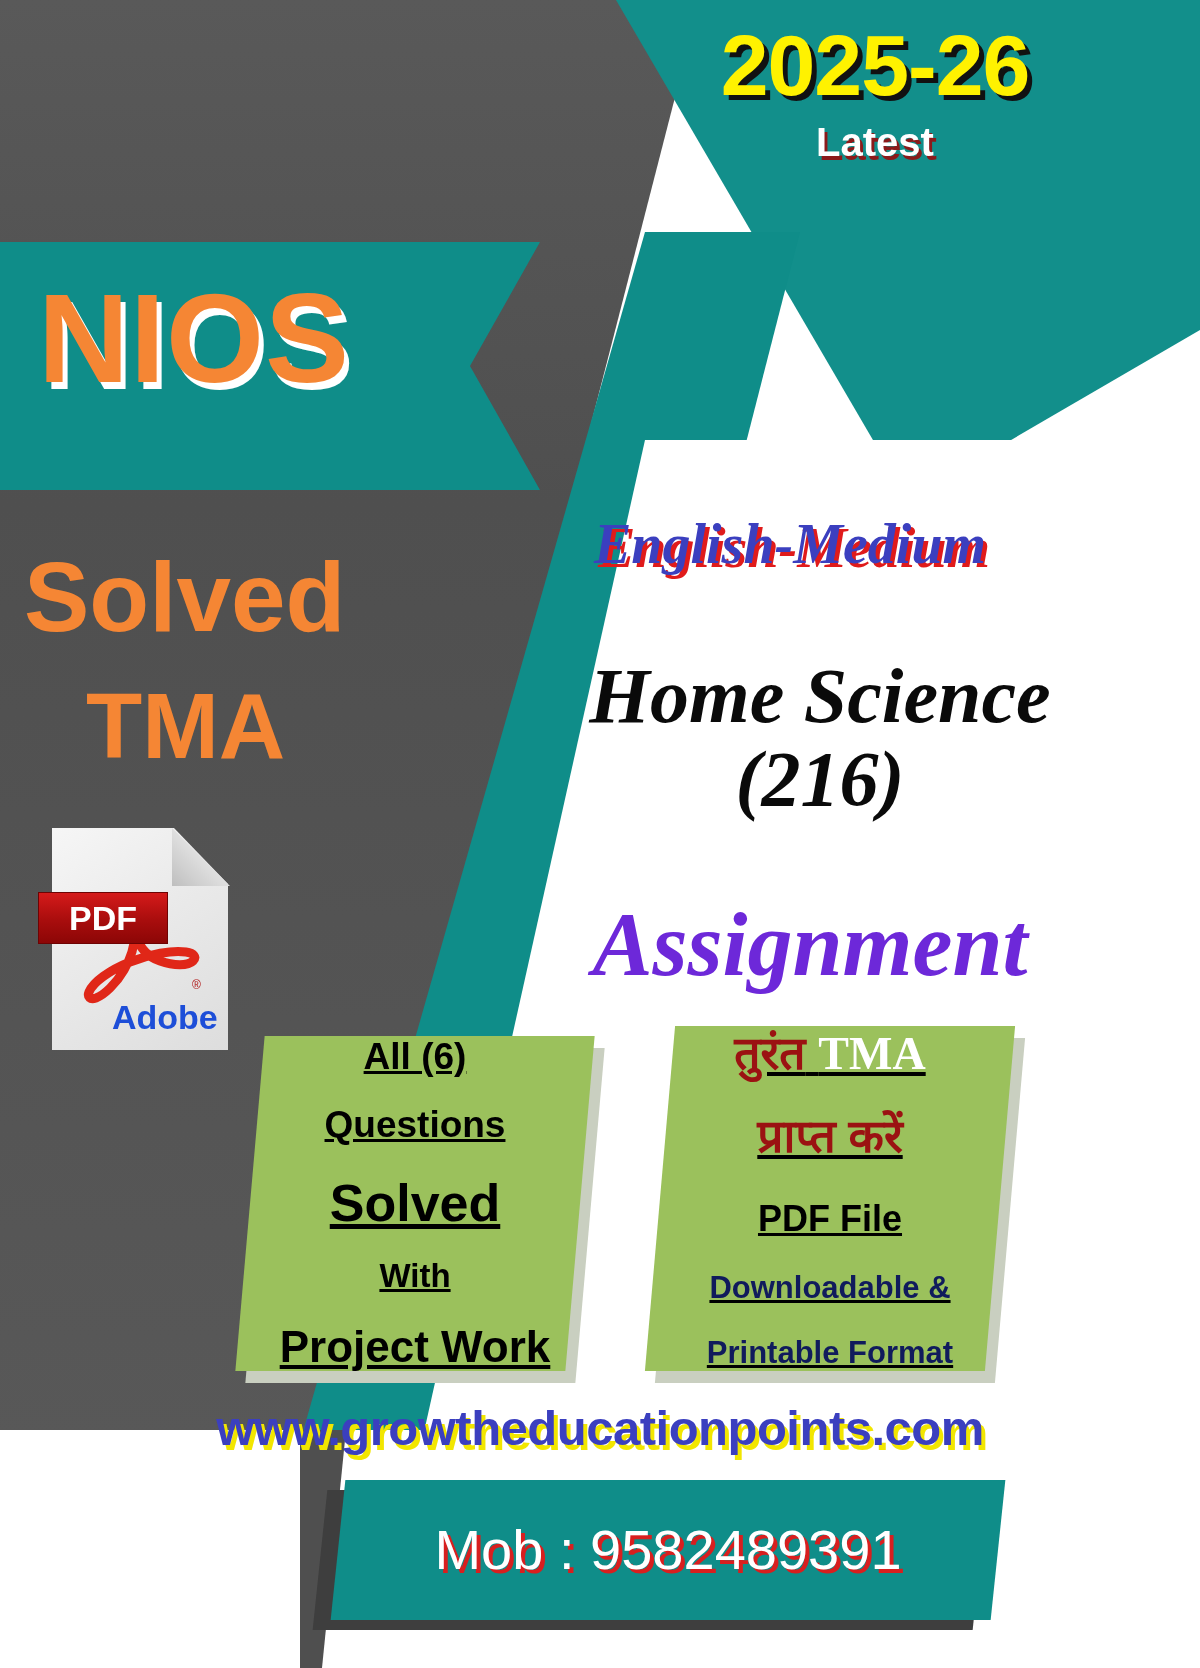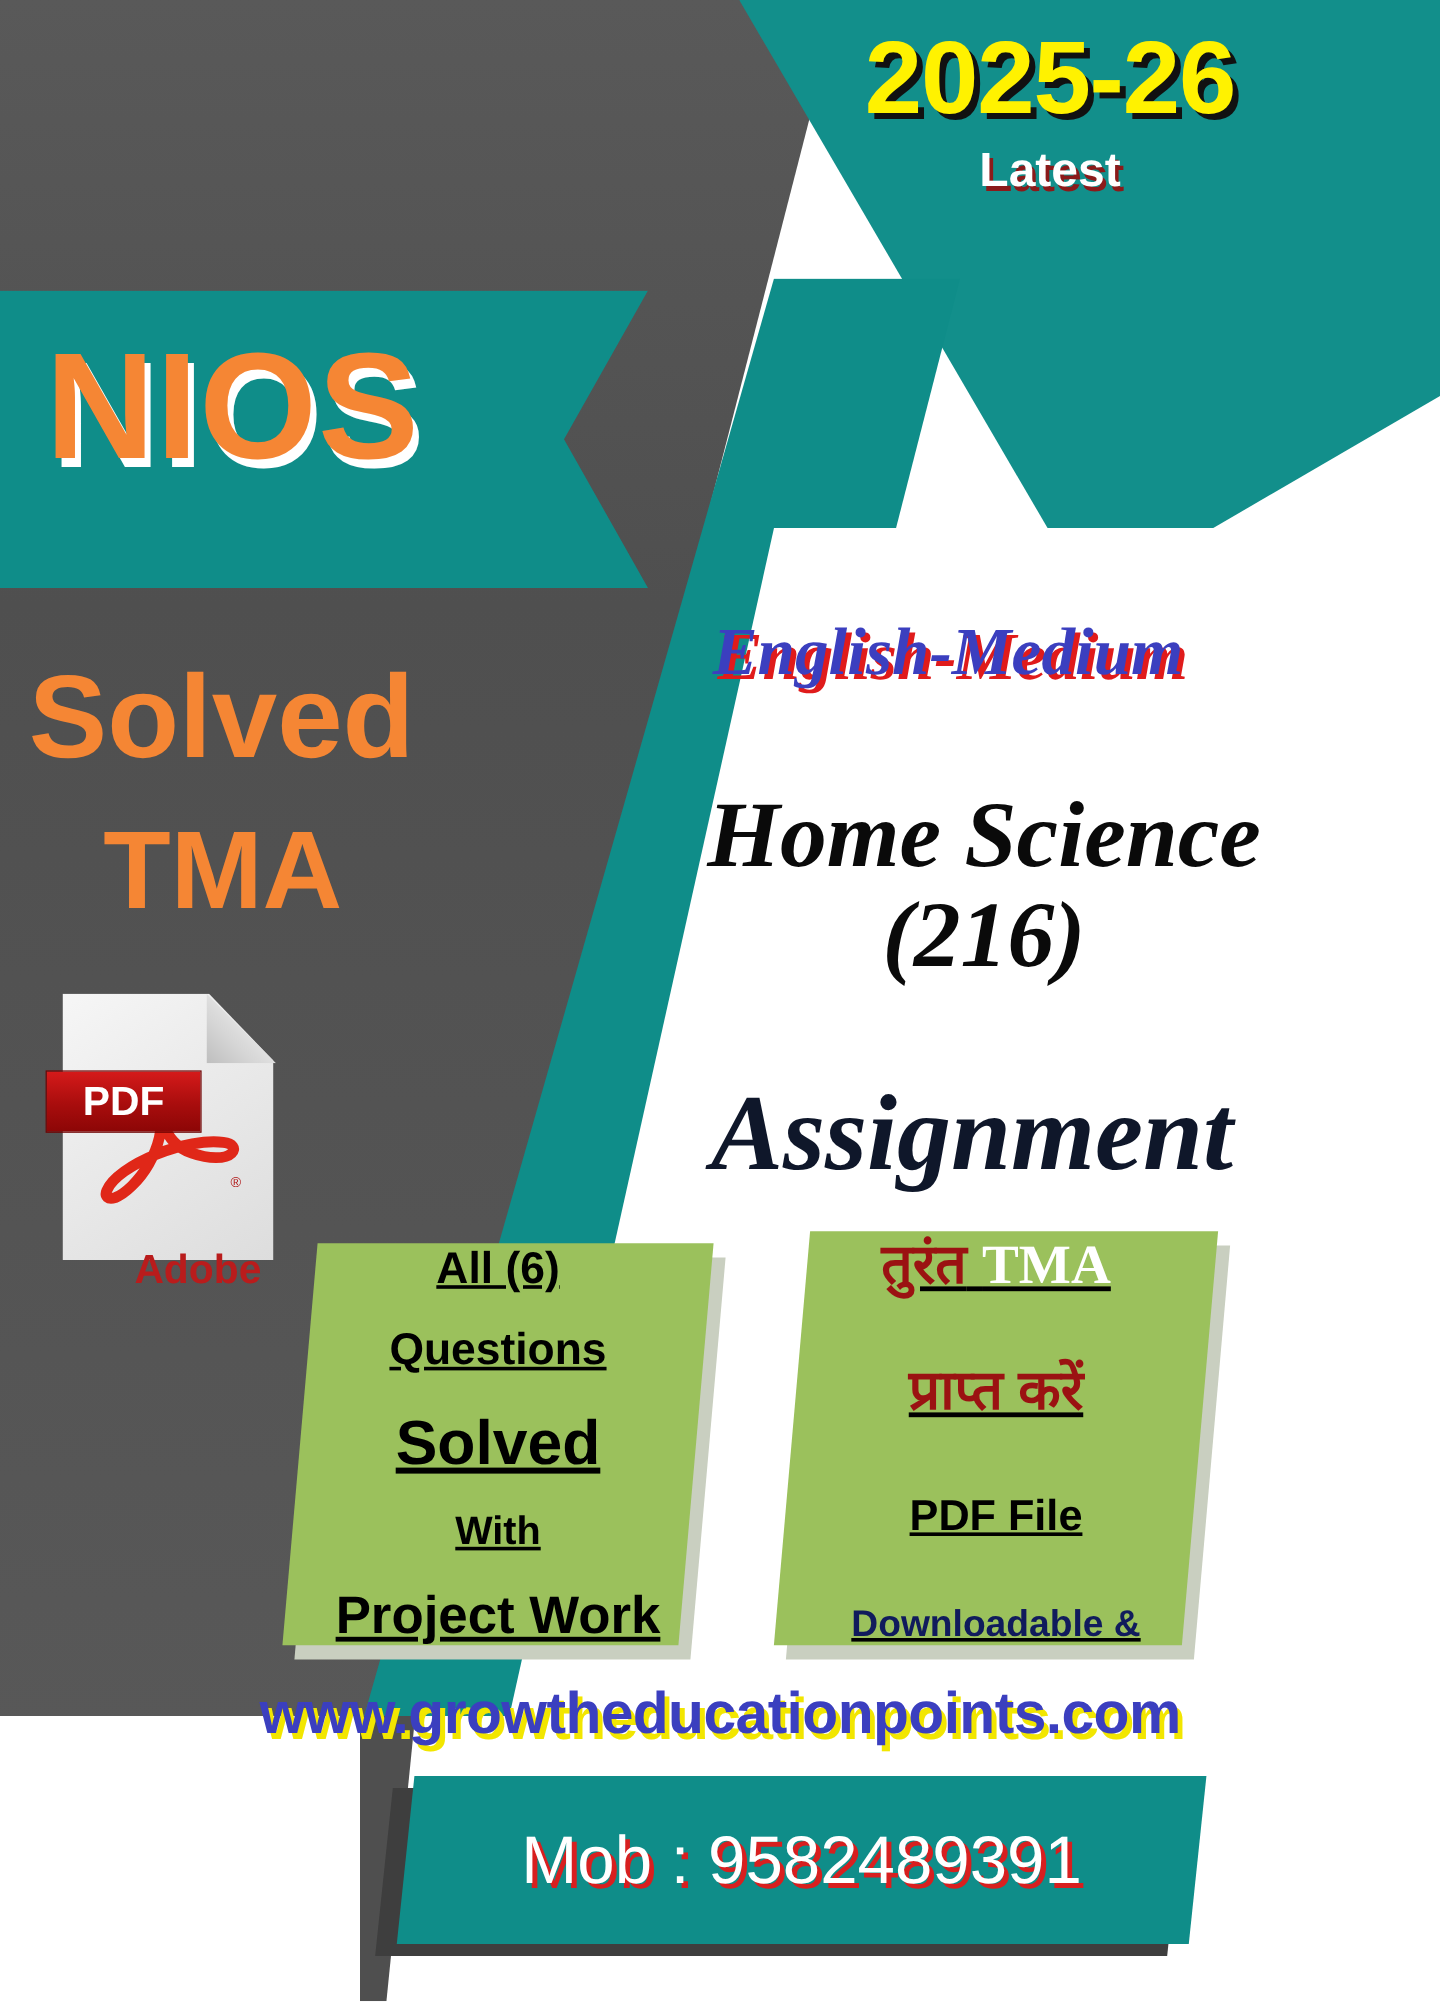--- a/index.html
+++ b/index.html
@@ -117,23 +117,22 @@
     display:flex;align-items:center;justify-content:center;margin-top:38px;
   }
   .pdf-badge span{
     color:#ffffff;font-size:34px;font-weight:bold;letter-spacing:0px;line-height:1;
   }
   .pdf-swirl{
     position:absolute;left:30px;top:72px;width:120px;height:110px;
   }
   .pdf-adobe{
     position:absolute;left:60px;top:172px;
-    font-size:34px;font-weight:bold;color:#b91c1c;line-height:1;
+    font-size:34px;font-weight:bold;color:#1d4ed8;line-height:1;
     font-family:"Liberation Sans", sans-serif;
-    margin-top:41px;
   }
   .pdf-reg{
     position:absolute;left:140px;top:150px;font-size:12px;color:#b01616;
   }
   .download{
     position:absolute;left:18px;top:1052px;z-index:12;
     font-size:42px;font-weight:bold;color:#f5f2ea;line-height:1;
     text-shadow:4px 4px 0 #f58634;
   }
 
@@ -151,21 +150,21 @@
     text-align:center;
     font-family:"Liberation Serif", serif;
     font-style:italic;font-weight:bold;
     font-size:78px;color:#0a0a0a;line-height:1.06;
   }
   .assignment{
     position:absolute;left:440px;top:900px;width:740px;z-index:12;
     text-align:center;
     font-family:"Liberation Serif", serif;
     font-style:italic;font-weight:bold;
-    font-size:90px;color:#0f172a;line-height:1;
+    font-size:90px;color:#6d28d9;line-height:1;
   }
 
   
   .card{
     position:absolute;z-index:13;
   }
   .card .shadow{
     position:absolute;left:10px;top:12px;width:100%;height:100%;
     background:#c9cfc0;
     transform:skewX(-5deg);
@@ -289,20 +288,21 @@
     <div class="shadow"></div>
     <div class="face"></div>
     <div class="content">
       <div class="cr1">
         <span>तुरंत</span>
         <span class="tma-w">TMA</span>
       </div>
       <div class="cr2">प्राप्त  करें</div>
       <div class="cr3">PDF File</div>
       <div class="cr4">Downloadable &amp;</div>
+      <div class="cr5">Printable Format</div>
     </div>
   </div>
 
   <div class="website">www.growtheducationpoints.com</div>
 
   <div class="mob-box">
     <div class="mob-shadow"></div>
     <div class="mob-face"></div>
     <div class="mob-text">Mob : 9582489391</div>
   </div>

